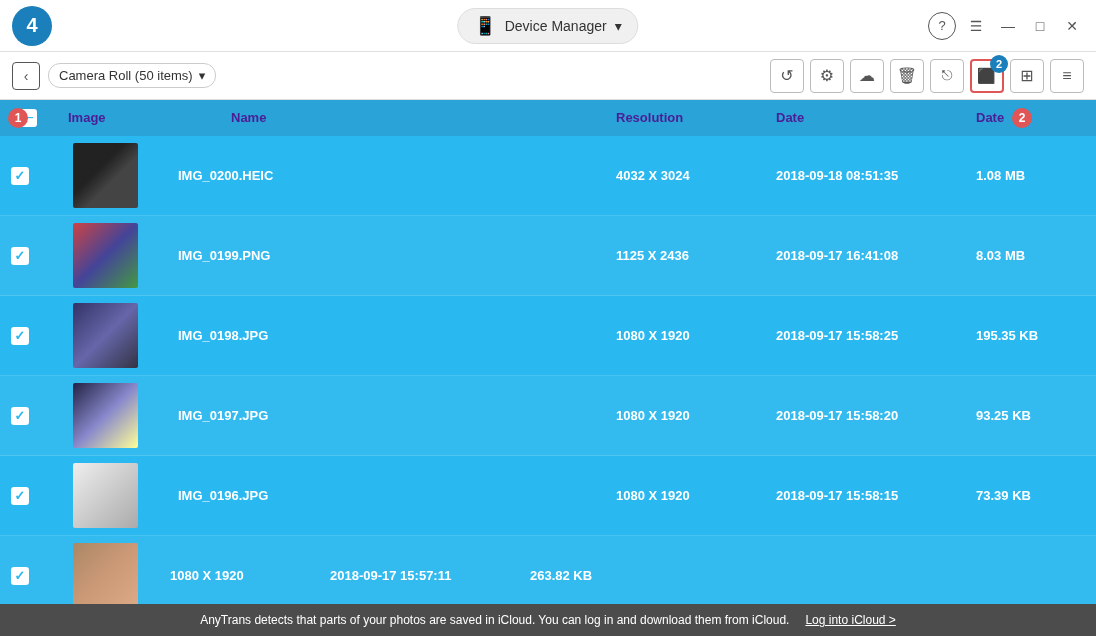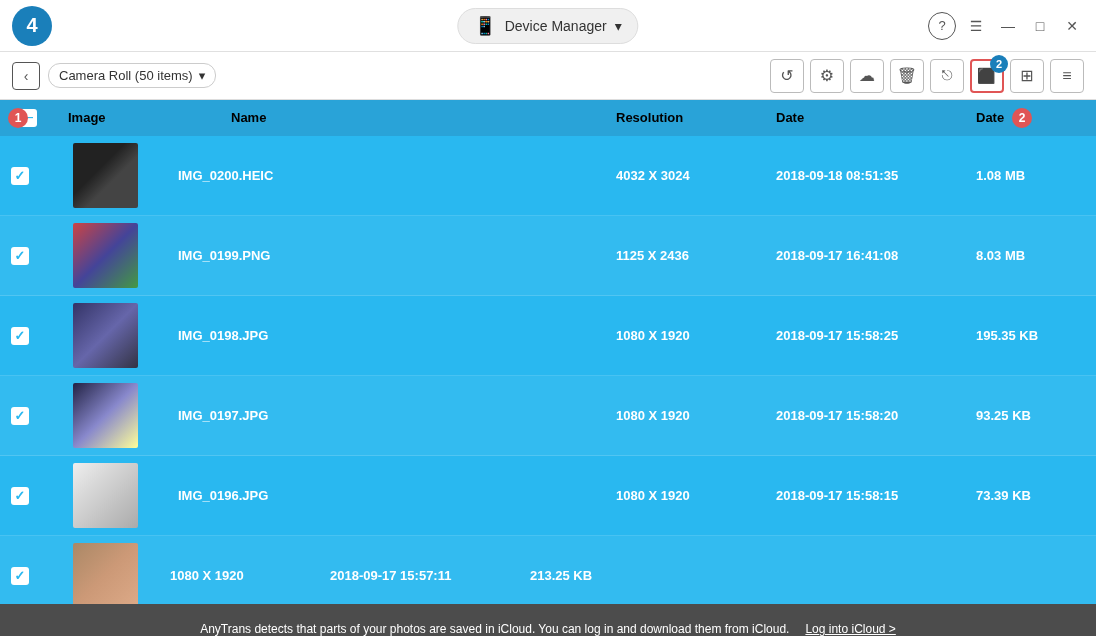--- a/index.html
+++ b/index.html
@@ -67,21 +67,21 @@
       background: #1a7fba; color: white; border-radius: 50%;
       width: 18px; height: 18px; font-size: 11px;
       display: flex; align-items: center; justify-content: center;
       font-weight: bold; position: absolute; top: -4px; right: -4px;
     }
     .toolbar-icon-btn-wrap { position: relative; }
 
     
     .table-header {
       display: flex; align-items: center; height: 36px;
-      background: #29a3d8; color: #000000; font-size: 13px; font-weight: 600;
+      background: #29a3d8; color: #4c1d95; font-size: 13px; font-weight: 600;
       padding: 0 0 0 8px; border-bottom: 1px solid #29a3d8;
     }
     .col-check { width: 40px; display: flex; align-items: center; justify-content: center; }
     .col-image { width: 130px; padding-left: 20px; }
     .col-name { flex: 1; padding-left: 8px; margin-left: 45px; }
     .col-resolution { width: 160px; }
     .col-date { width: 200px; }
     .col-size { width: 120px; }
 
     
@@ -126,21 +126,21 @@
     .num-badge-2 {
       position: absolute; right: 64px; top: 108px;
       background: #e05555; color: white; border-radius: 50%;
       width: 20px; height: 20px; font-size: 12px; font-weight: bold;
       display: flex; align-items: center; justify-content: center; z-index: 10;
     }
 
     
     .status-bar {
       height: 32px; background: rgba(0,0,0,0.7); color: #fff;
-      display: flex; align-items: flex-end; justify-content: center;
+      display: flex; align-items: center; justify-content: center;
       font-size: 12px; gap: 16px; position: absolute; bottom: 0; left: 0; right: 0;
     }
     .status-bar a { color: #fff; text-decoration: underline; cursor: pointer; }
 
     
     .thumb-0 { background: linear-gradient(135deg, #222 40%, #444 60%); }
     .thumb-1 { background: linear-gradient(135deg, #c44, #449, #494); }
     .thumb-2 { background: linear-gradient(135deg, #336, #66a, #334); }
     .thumb-3 { background: linear-gradient(135deg, #224, #88c, #ff9); }
     .thumb-4 { background: linear-gradient(135deg, #eee, #ccc, #aaa); }
@@ -286,20 +286,20 @@
   </div>
     <div class="table-row">
     <div class="row-check">
       <div class="check-box checked"></div>
     </div>
     <div class="row-thumb">
       <div class="thumb-img thumb-5"></div>
     </div>
     <div class="row-resolution">1080 X 1920</div>
     <div class="row-date">2018-09-17 15:57:11</div>
-    <div class="row-size">213.25 KB</div>
+    <div class="row-size">263.82 KB</div>
   </div>
   </div>
 
 <div class="status-bar">
   <span>AnyTrans detects that parts of your photos are saved in iCloud. You can log in and download them from iCloud.</span>
   <a>Log into iCloud &gt;</a>
 </div>
 
 </body></html>

